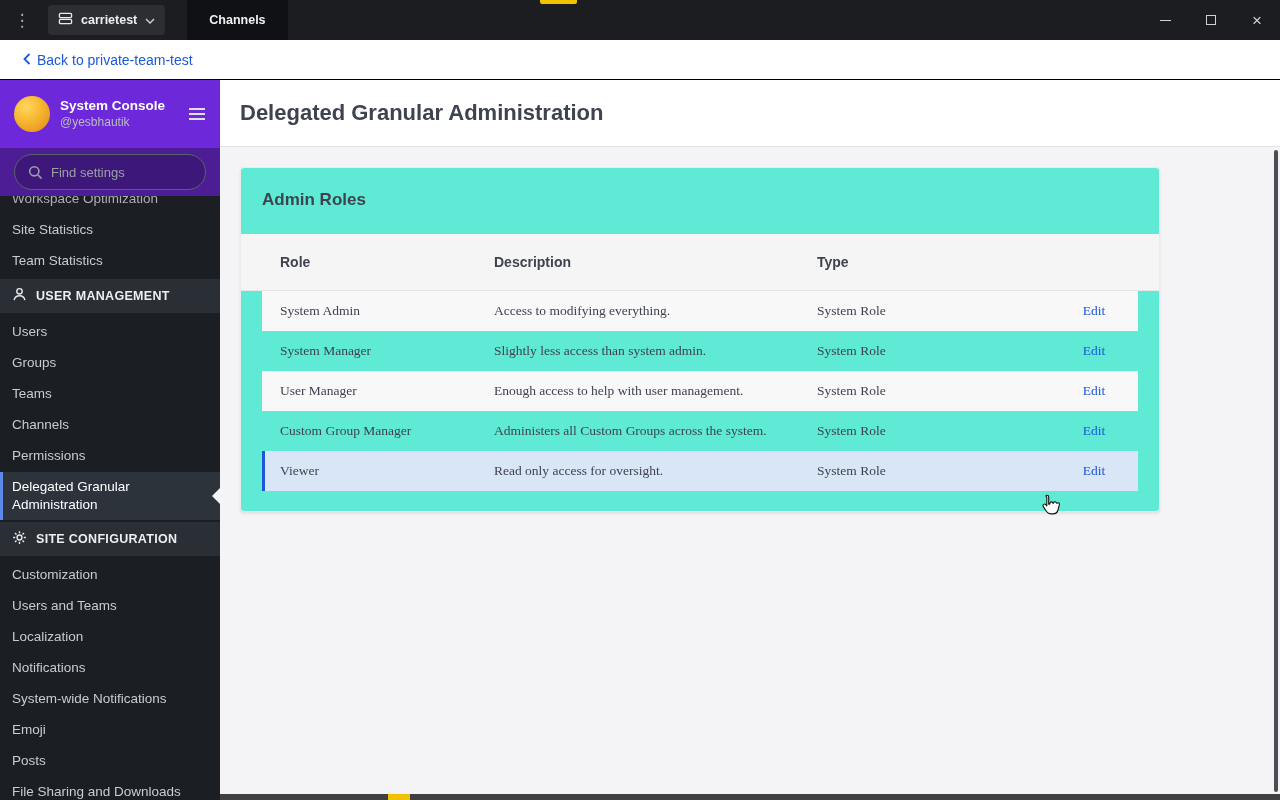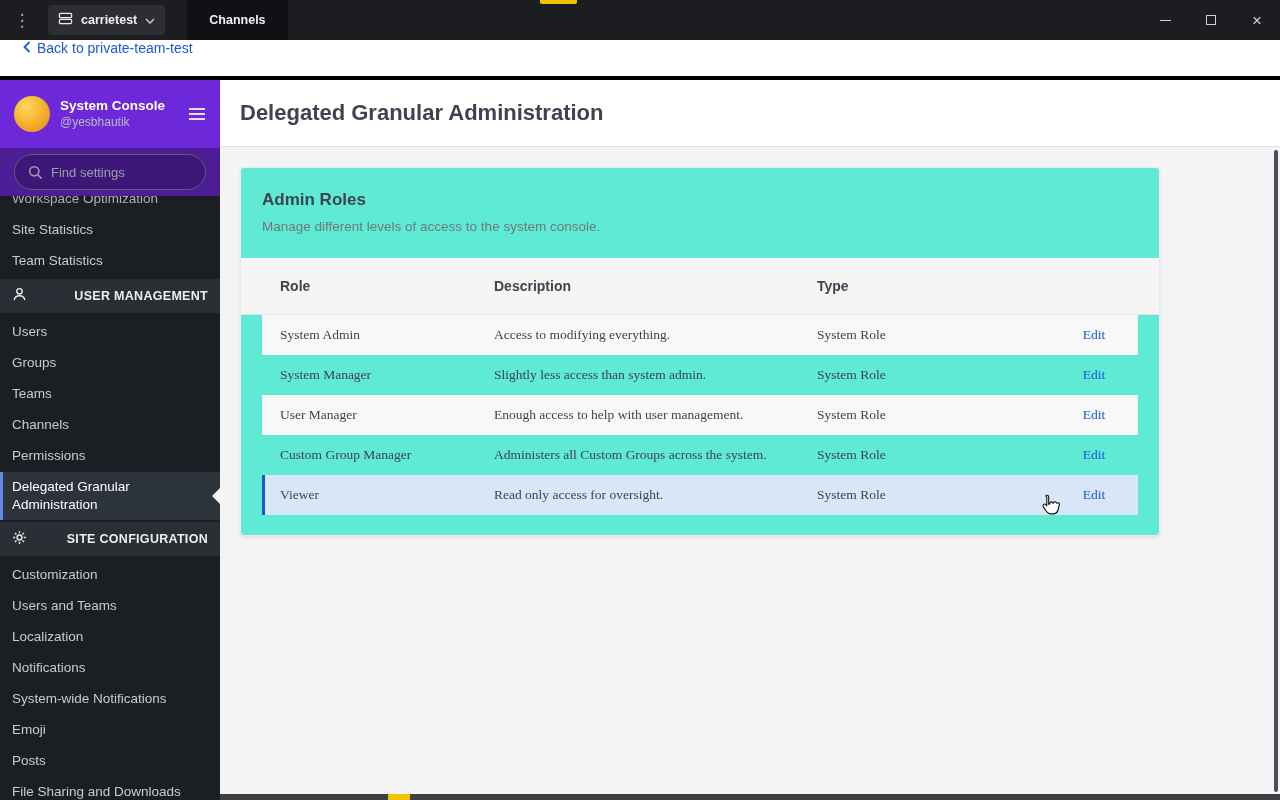--- a/index.html
+++ b/index.html
@@ -12,21 +12,21 @@
   .team-btn { display:flex; align-items:center; gap:8px; background:rgba(255,255,255,.08); border-radius:4px; padding:6px 10px; margin-left:4px; font-size:12.5px; font-weight:bold; color:#eceef0; cursor:pointer; }
   .tab { margin-left:22px; height:40px; display:flex; align-items:center; padding:0 22px; background:#101114; font-size:12.5px; font-weight:bold; color:#f0f1f2; cursor:pointer; }
   .win-controls { margin-left:auto; display:flex; height:40px; }
   .win-btn { width:46px; display:flex; align-items:center; justify-content:center; color:#cfd1d4; cursor:pointer; }
   .min-glyph { width:11px; height:1px; background:#cfd1d4; }
   .max-glyph { width:10px; height:10px; border:1px solid #cfd1d4; }
   .close-glyph { font-size:17px; line-height:1; }
   .top-notch { position:absolute; left:540px; top:0; width:37px; height:4px; background:#f0c300; border-radius:0 0 2px 2px; z-index:20; }
 
   
-  .backbar { height:40px; background:#fff; border-bottom:4px solid #000000; display:flex; align-items:flex-start; padding-left:23px; }
+  .backbar { height:40px; background:#fff; border-bottom:1px solid #000000; display:flex; align-items:center; padding-left:23px; }
   .back-link { display:flex; align-items:center; gap:6px; color:#1c58d9; font-size:14px; cursor:pointer; }
 
   
   .content { display:flex; height:720px; }
 
   
   .sidebar { width:220px; background:#1b1e23; color:#c8ccd0; flex:none; display:flex; flex-direction:column; position:relative; z-index:2; }
   .sb-header { height:68px; background:#6d28d9; display:flex; align-items:center; padding:0 14px; gap:10px; flex:none; }
   .avatar { width:36px; height:36px; border-radius:50%; background:radial-gradient(circle at 35% 30%, #ffd75e 0%, #f6b52e 45%, #e2861c 100%); flex:none; }
   .sb-titles { line-height:1.3; }
@@ -35,21 +35,21 @@
   .sb-burger { margin-left:auto; cursor:pointer; display:flex; align-items:center; }
   .sb-search-wrap { padding:6px 14px; background:#4c1d95; position:relative; z-index:3; flex:none; }
   .sb-search { height:36px; width:100%; background:rgba(0,0,0,.18); border:1px solid #5d6167; border-radius:18px; color:#c8ccd0; font-size:13px; padding:0 12px 0 36px; outline:none; }
   .sb-search::placeholder { color:#9ba0a6; }
   .sb-search-icon { position:absolute; left:28px; top:17px; pointer-events:none; }
   .sb-scroll { flex:1; overflow:hidden; position:relative; z-index:1; }
   .sb-item { min-height:31px; display:flex; align-items:center; padding:0 12px; font-size:13.5px; color:#c8ccd0; cursor:pointer; line-height:1.35; }
   .sb-item.clip-top { margin-top:-12px; color:#aab0b6; }
   .sb-item.active { background:#2d333b; border-left:3px solid #5d89ea; padding-left:9px; color:#fff; position:relative; min-height:48px; }
   .sb-item.active::after { content:""; position:absolute; right:0; top:50%; transform:translateY(-50%); border:8px solid transparent; border-right-color:#f4f4f6; border-left-width:0; }
-  .sb-section { height:34px; background:#2a2f35; display:flex; align-items:center; gap:9px; padding:0 12px; font-size:12.5px; font-weight:bold; color:#eceef0; letter-spacing:.3px; margin:2px 0 4px;justify-content:space-between; }
+  .sb-section { height:34px; background:#2a2f35; display:flex; align-items:center; gap:9px; padding:0 12px; font-size:12.5px; font-weight:bold; color:#eceef0; letter-spacing:.3px; margin:2px 0 4px; }
 
   
   .main { flex:1; display:flex; flex-direction:column; position:relative; background:#f4f4f6; }
   .page-header { height:67px; background:#fff; border-bottom:1px solid #e3e3e6; display:flex; align-items:center; padding-left:20px; flex:none; }
   .page-title { font-size:22px; font-weight:bold; color:#3f4350; }
   .page-body { padding:20px; flex:1; }
   .card { width:920px; background:#5eead4; border:1px solid #ebebee; border-radius:4px; box-shadow:0 2px 3px rgba(0,0,0,.08); padding-bottom:20px; }
   .card-head { padding:22px 21px 24px; }
   .card-title { font-size:17px; font-weight:bold; color:#3f4350; }
   .card-sub { margin-top:9px; font-size:13.5px; color:#73777e; }
@@ -182,21 +182,20 @@
   </aside>
 
   <div class="main">
     <div class="page-header">
       <h1 class="page-title">Delegated Granular Administration</h1>
     </div>
     <div class="page-body">
       <div class="card">
         <div class="card-head">
           <div class="card-title">Admin Roles</div>
-          <div class="card-sub">Manage different levels of access to the system console.</div>
         </div>
 
         <div class="dg-head">
           <div class="dg-row">
             <div>Role</div>
             <div>Description</div>
             <div>Type</div>
             <div></div>
           </div>
         </div>

